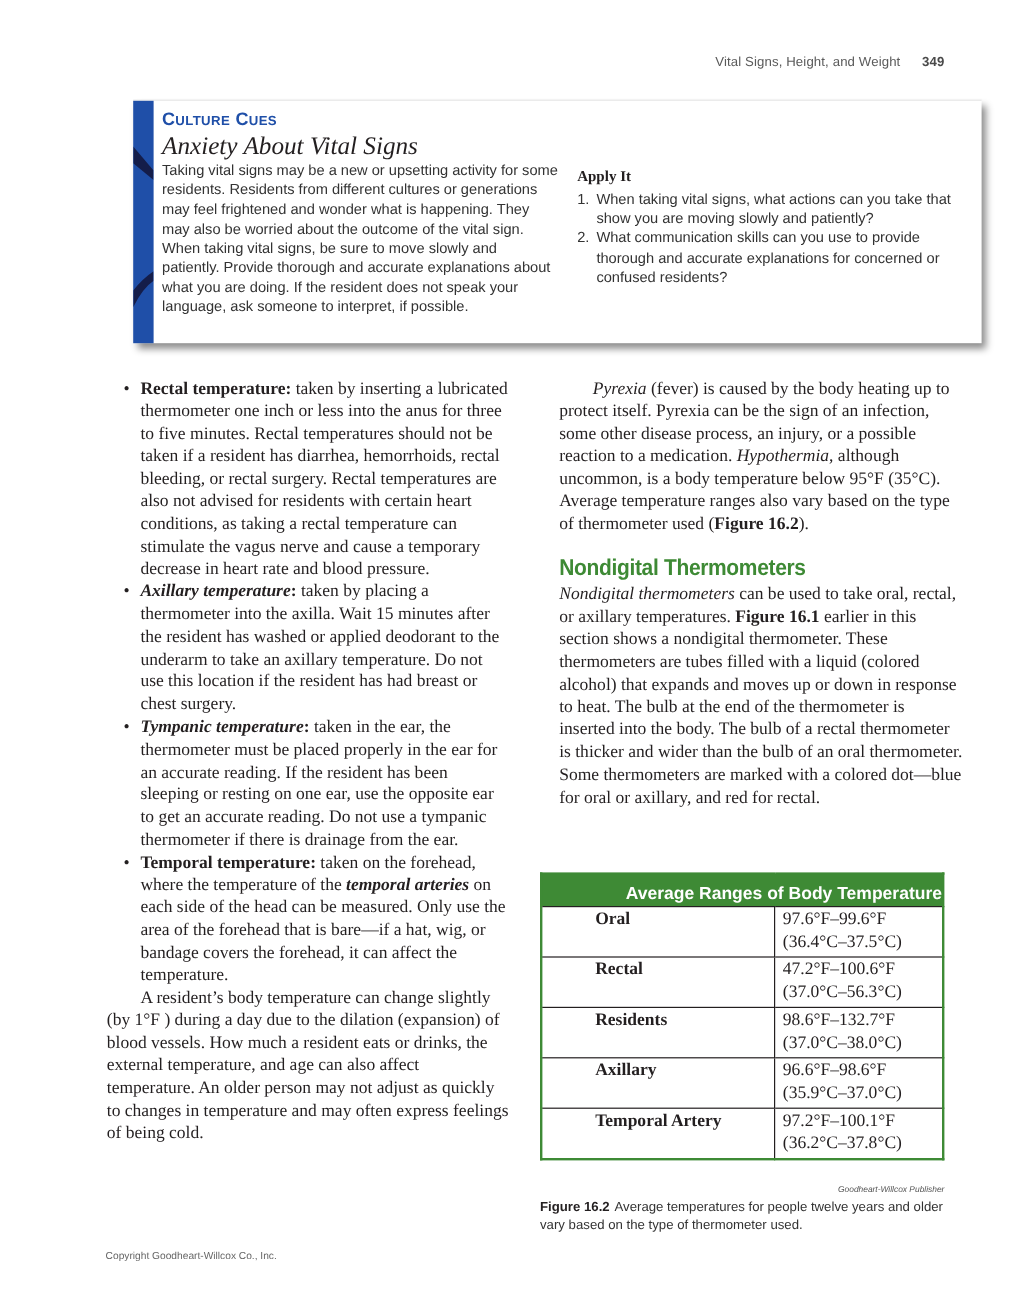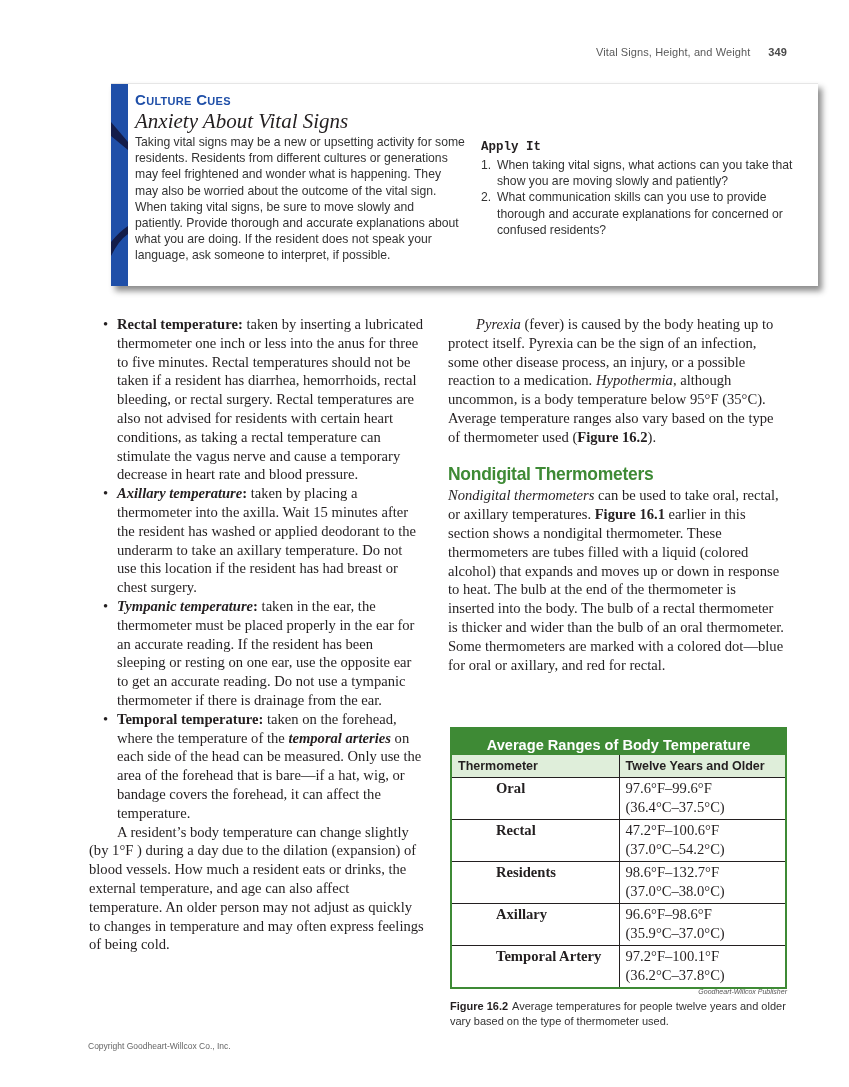--- a/index.html
+++ b/index.html
@@ -13,43 +13,43 @@
     
     .cues-box { position: absolute; left: 80px; top: 83px; width: 707px; height: 203px; background: #fff;
       box-shadow: 4px 5px 6px rgba(0,0,0,0.45); border-top: 1px solid #e6e6e6; margin-left: 31px; }
     .cues-stripe { position: absolute; left: 0; top: 0; width: 17px; height: 100%; background: #1f4fa8; overflow: hidden; }
     .cues-stripe svg { position: absolute; left: 0; top: 0; }
     .cues-left { position: absolute; left: 24px; top: 7px; width: 330px; }
     .cues-kicker { font-family: "Liberation Sans", sans-serif; font-weight: bold; color: #1f4fa8; font-size: 15px; font-variant: small-caps; letter-spacing: 0.3px; }
     .cues-title { font-family: "Liberation Serif", serif; font-style: italic; font-size: 21px; color: #231f20; margin-top: 0px; line-height: 26px; }
     .cues-body { font-family: "Liberation Sans", sans-serif; font-size: 12.2px; line-height: 16.2px; color: #333; margin-top: 0px; }
     .cues-right { position: absolute; left: 370px; top: 56px; width: 320px; }
-    .apply-title { font-family: Liberation Mono, monospace; font-weight: bold; font-size: 12.5px; color: #231f20; margin-bottom: 3px; }
+    .apply-title { font-family: Liberation Serif, serif; font-weight: bold; font-size: 12.5px; color: #231f20; margin-bottom: 3px; }
     .apply-list { list-style: none; font-family: "Liberation Sans", sans-serif; font-size: 12.2px; line-height: 16.2px; color: #333; }
     .apply-list li { display: flex; }
     .apply-list .num { width: 16px; flex: none; }
 
     
     .col { position: absolute; font-family: "Liberation Serif", serif; font-size: 14.6px; line-height: 18.8px; color: #231f20; }
     .col-left { left: 89px; top: 315px; width: 336px; }
-    .col-right { left: 448px; top: 315px; width: 336px; }
+    .col-right { left: 466px; top: 315px; width: 336px; }
     .bullets { list-style: none; }
     .bullets li { position: relative; padding-left: 28px; }
     .bullets li .dot { position: absolute; left: 14px; top: 0; }
     .para { text-indent: 0; }
     .indent { text-indent: 28px; }
     .b { font-weight: bold; }
     .bi { font-weight: bold; font-style: italic; }
     .i { font-style: italic; }
     .section-head { font-family: "Liberation Sans", sans-serif; font-weight: bold; color: #3e8a35; font-size: 19px; margin-top: 18px; margin-bottom: 3px; letter-spacing: -0.3px; transform: scaleX(0.92); transform-origin: left; }
 
     
     .temp-table { position: absolute; left: 450px; top: 727px; width: 337px; border: 2px solid #3e8a35; border-collapse: collapse; }
     .temp-table .caption-row { background: #3e8a35; color: #fff; font-family: "Liberation Sans", sans-serif; font-weight: bold; font-size: 14.6px; text-align: center; height: 27px; }
-    .temp-table .caption-row th { padding-top: 6px; }
+    .temp-table .caption-row th { padding-top: 6px; text-align: right; }
     .temp-table .head-row { background: #dfeeda; font-family: "Liberation Sans", sans-serif; font-weight: bold; font-size: 12.5px; color: #231f20; }
     .temp-table .head-row th { text-align: left; padding: 2px 6px; border-bottom: 1px solid #231f20; height: 22px; }
     .temp-table .head-row th:first-child { border-right: 1px solid #231f20; width: 168px; }
     .temp-table td { font-family: "Liberation Serif", serif; font-size: 14.6px; line-height: 19px; vertical-align: top; padding: 1px 6px 2px 6px; border-top: 1px solid #231f20; }
     .temp-table td:first-child { font-weight: bold; border-right: 1px solid #231f20; padding-left: 44px; }
     .temp-table tr.row td { height: 42px; }
 
     .credit { position: absolute; left: 450px; top: 988px; width: 337px; text-align: right; font-family: "Liberation Sans", sans-serif; font-style: italic; font-size: 7px; color: #555; }
     .fig-caption { position: absolute; left: 450px; top: 999px; width: 337px; font-family: "Liberation Sans", sans-serif; font-size: 11px; line-height: 15px; color: #333; }
     .fig-caption .fig-label { font-weight: bold; color: #231f20; margin-right: 4px; }
@@ -103,31 +103,27 @@
   <p class="indent"><span class="i">Pyrexia</span><span> (fever) is caused by the body heating up to protect itself. Pyrexia can be the sign of an infection, some other disease process, an injury, or a possible reaction to a medication. </span><span class="i">Hypothermia</span><span>, although uncommon, is a body temperature below 95°F (35°C). Average temperature ranges also vary based on the type of thermometer used (</span><span class="b">Figure 16.2</span><span>).</span></p>
   <h2 class="section-head">Nondigital Thermometers</h2>
   <p class="para"><span class="i">Nondigital thermometers</span><span> can be used to take oral, rectal, or axillary temperatures. </span><span class="b">Figure 16.1</span><span> earlier in this section shows a nondigital thermometer. These thermometers are tubes filled with a liquid (colored alcohol) that expands and moves up or down in response to heat. The bulb at the end of the thermometer is inserted into the body. The bulb of a rectal thermometer is thicker and wider than the bulb of an oral thermometer. Some thermometers are marked with a colored dot—blue for oral or axillary, and red for rectal.</span></p>
 </div>
 
 <table class="temp-table">
   <tbody>
       <tr class="caption-row">
     <th colspan="2">Average Ranges of Body Temperature</th>
   </tr>
-  <tr class="head-row">
-    <th>Thermometer</th>
-    <th>Twelve Years and Older</th>
-  </tr>
   <tr class="row">
     <td>Oral</td>
     <td><span>97.6°F–99.6°F</span><br><span>(36.4°C–37.5°C)</span></td>
   </tr>
   <tr class="row">
     <td>Rectal</td>
-    <td><span>47.2°F–100.6°F</span><br><span>(37.0°C–54.2°C)</span></td>
+    <td><span>47.2°F–100.6°F</span><br><span>(37.0°C–56.3°C)</span></td>
   </tr>
   <tr class="row">
     <td>Residents</td>
     <td><span>98.6°F–132.7°F</span><br><span>(37.0°C–38.0°C)</span></td>
   </tr>
   <tr class="row">
     <td>Axillary</td>
     <td><span>96.6°F–98.6°F</span><br><span>(35.9°C–37.0°C)</span></td>
   </tr>
   <tr class="row">

